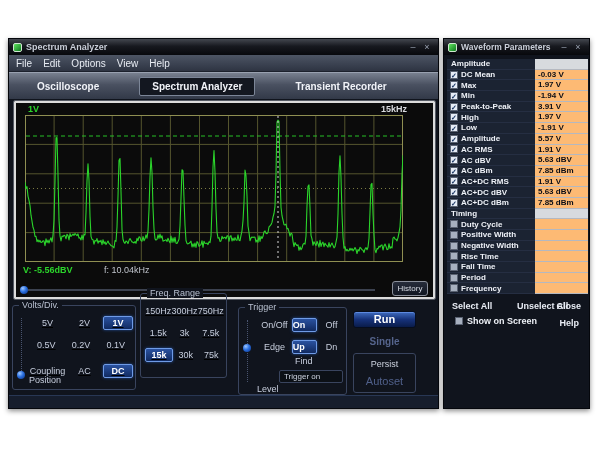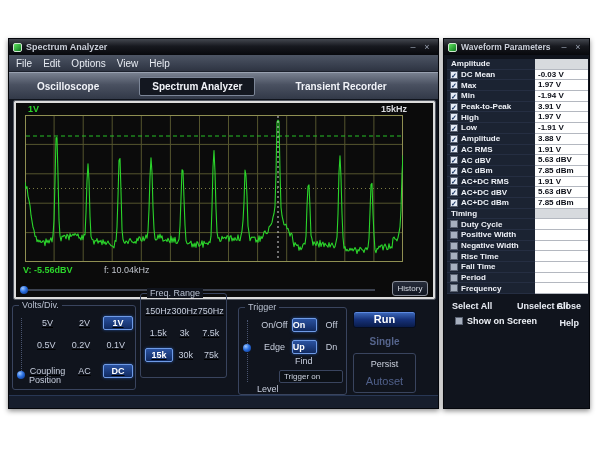--- a/index.html
+++ b/index.html
@@ -64,21 +64,21 @@
   .statusbar { position:absolute; left:0; right:0; bottom:0; height:13px; background:#161d2c; border-top:1px solid #283754; }
 
   
   #plist { position:absolute; left:3px; top:20px; width:141px; }
   .prow { display:flex; height:10.7px; }
   .pleft { width:88px; background:#1b2332; border-bottom:1px solid #252e42; display:flex; align-items:center; }
   .plab { font-size:8px; font-weight:bold; color:#eef1f7; margin-left:3px; white-space:nowrap; }
   .phead .plab { margin-left:4px; }
   .cb { width:8px; height:8px; margin-left:3px; flex:0 0 auto; background:#a7b0bf; border:1px solid #5a6272; font-size:7px; line-height:7px; text-align:center; color:#15305e; font-weight:bold; }
   .cb-on { background:#e6ecf6; }
-  .pval { width:53px; background:#ffffff; border-bottom:1px solid #b4b8c0; font-size:8px; font-weight:bold; color:#0a0d16; padding-left:3px; line-height:10px; white-space:nowrap; }
+  .pval { width:53px; background:#fdba74; border-bottom:1px solid #b4b8c0; font-size:8px; font-weight:bold; color:#0a0d16; padding-left:3px; line-height:10px; white-space:nowrap; }
   .pval-head { background:#d7dade; }
 
   .pfoot-btn { position:absolute; font-size:9px; font-weight:bold; color:#e8ecf4; }
   #btn-select-all { left:8px; top:262px; }
   #btn-unselect-all { left:41px; top:262px;padding-left:32px; }
   #btn-close { right:8px; top:262px; }
   #show-row { position:absolute; left:8px; top:277px; display:flex; align-items:center; }
   #show-row .plab { font-size:9px; margin-left:4px; }
   #btn-help { right:10px; top:279px; }
 </style>
@@ -268,21 +268,21 @@
           <span class="cb cb-on">✓</span>
           <span class="plab">Low</span>
         </div>
         <div class="pval">-1.91 V</div>
       </div>
       <div class="prow">
         <div class="pleft">
           <span class="cb cb-on">✓</span>
           <span class="plab">Amplitude</span>
         </div>
-        <div class="pval">3.88 V</div>
+        <div class="pval">5.57 V</div>
       </div>
       <div class="prow">
         <div class="pleft">
           <span class="cb cb-on">✓</span>
           <span class="plab">AC RMS</span>
         </div>
         <div class="pval">1.91 V</div>
       </div>
       <div class="prow">
         <div class="pleft">

